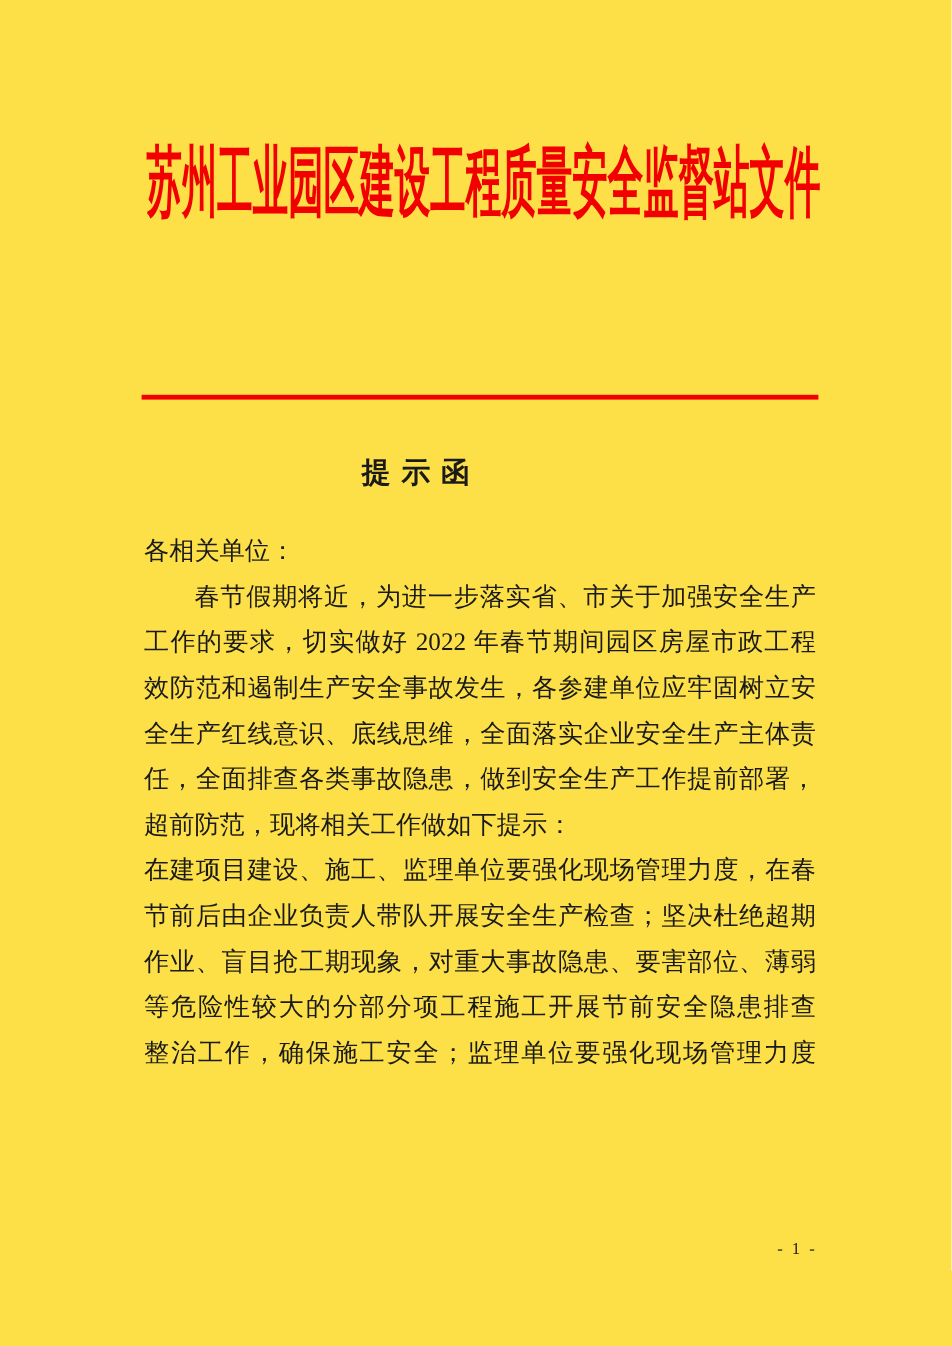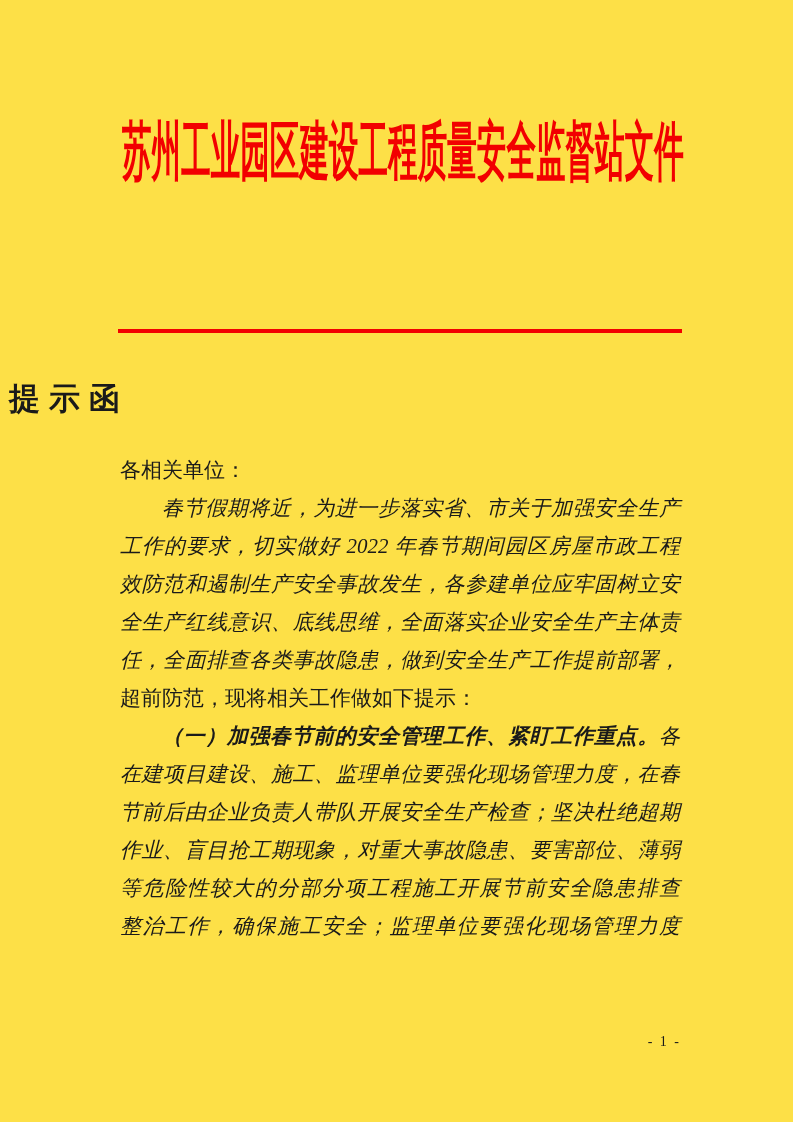--- a/index.html
+++ b/index.html
@@ -39,47 +39,46 @@
     width: 564px;
     height: 4px;
   }
 
   
   .doc-title {
     position: absolute;
     left: 0;
     top: 378px;
     width: 693px;
-    text-align: left;
-    font-size: 31px;
+    text-align: center;
+    font-size: 24px;
     font-weight: bold;
     letter-spacing: 9px;
     text-indent: 9px; 
   }
 
   
   .body-block {
     position: absolute;
     left: 120px;
-    top: 451px;
+    top: 440px;
     width: 560px;
     font-size: 21px;
   }
   .body-line {
     height: 38px;
     line-height: 38px;
     text-align: left;
     overflow: visible;
   }
   .body-line.justify {
     text-align: justify;
     text-align-last: justify;
     -moz-text-align-last: justify;
     text-justify: inter-ideograph;
-    font-style: italic;
   }
   .seg { font-weight: normal; }
   .seg.bold {
     font-weight: bold;
     font-family: "Liberation Sans", "DejaVu Sans", sans-serif;
   }
 
   
   .page-number {
     position: absolute;
@@ -105,21 +104,20 @@
   <div class="doc-title">提示函</div>
 
   <div class="body-block">
       <div class="body-line"><span class="seg">各相关单位：</span></div>
       <div class="body-line justify" style="text-indent: 2em;"><span class="seg">春节假期将近，为进一步落实省、市关于加强安全生产</span></div>
       <div class="body-line justify"><span class="seg">工作的要求，切实做好 2022 年春节期间园区房屋市政工程</span></div>
       <div class="body-line justify"><span class="seg">效防范和遏制生产安全事故发生，各参建单位应牢固树立安</span></div>
       <div class="body-line justify"><span class="seg">全生产红线意识、底线思维，全面落实企业安全生产主体责</span></div>
       <div class="body-line justify"><span class="seg">任，全面排查各类事故隐患，做到安全生产工作提前部署，</span></div>
       <div class="body-line"><span class="seg">超前防范，现将相关工作做如下提示：</span></div>
-      <div class="body-line justify" style="text-indent: 2em;"><span class="seg bold">（一）加强春节前的安全管理工作、紧盯工作重点。</span><span class="seg">各</span></div>
       <div class="body-line justify"><span class="seg">在建项目建设、施工、监理单位要强化现场管理力度，在春</span></div>
       <div class="body-line justify"><span class="seg">节前后由企业负责人带队开展安全生产检查；坚决杜绝超期</span></div>
       <div class="body-line justify"><span class="seg">作业、盲目抢工期现象，对重大事故隐患、要害部位、薄弱</span></div>
       <div class="body-line justify"><span class="seg">等危险性较大的分部分项工程施工开展节前安全隐患排查</span></div>
       <div class="body-line justify"><span class="seg">整治工作，确保施工安全；监理单位要强化现场管理力度</span></div>
     </div>
 
   <div class="page-number">- 1 -</div>
 
 </div>

